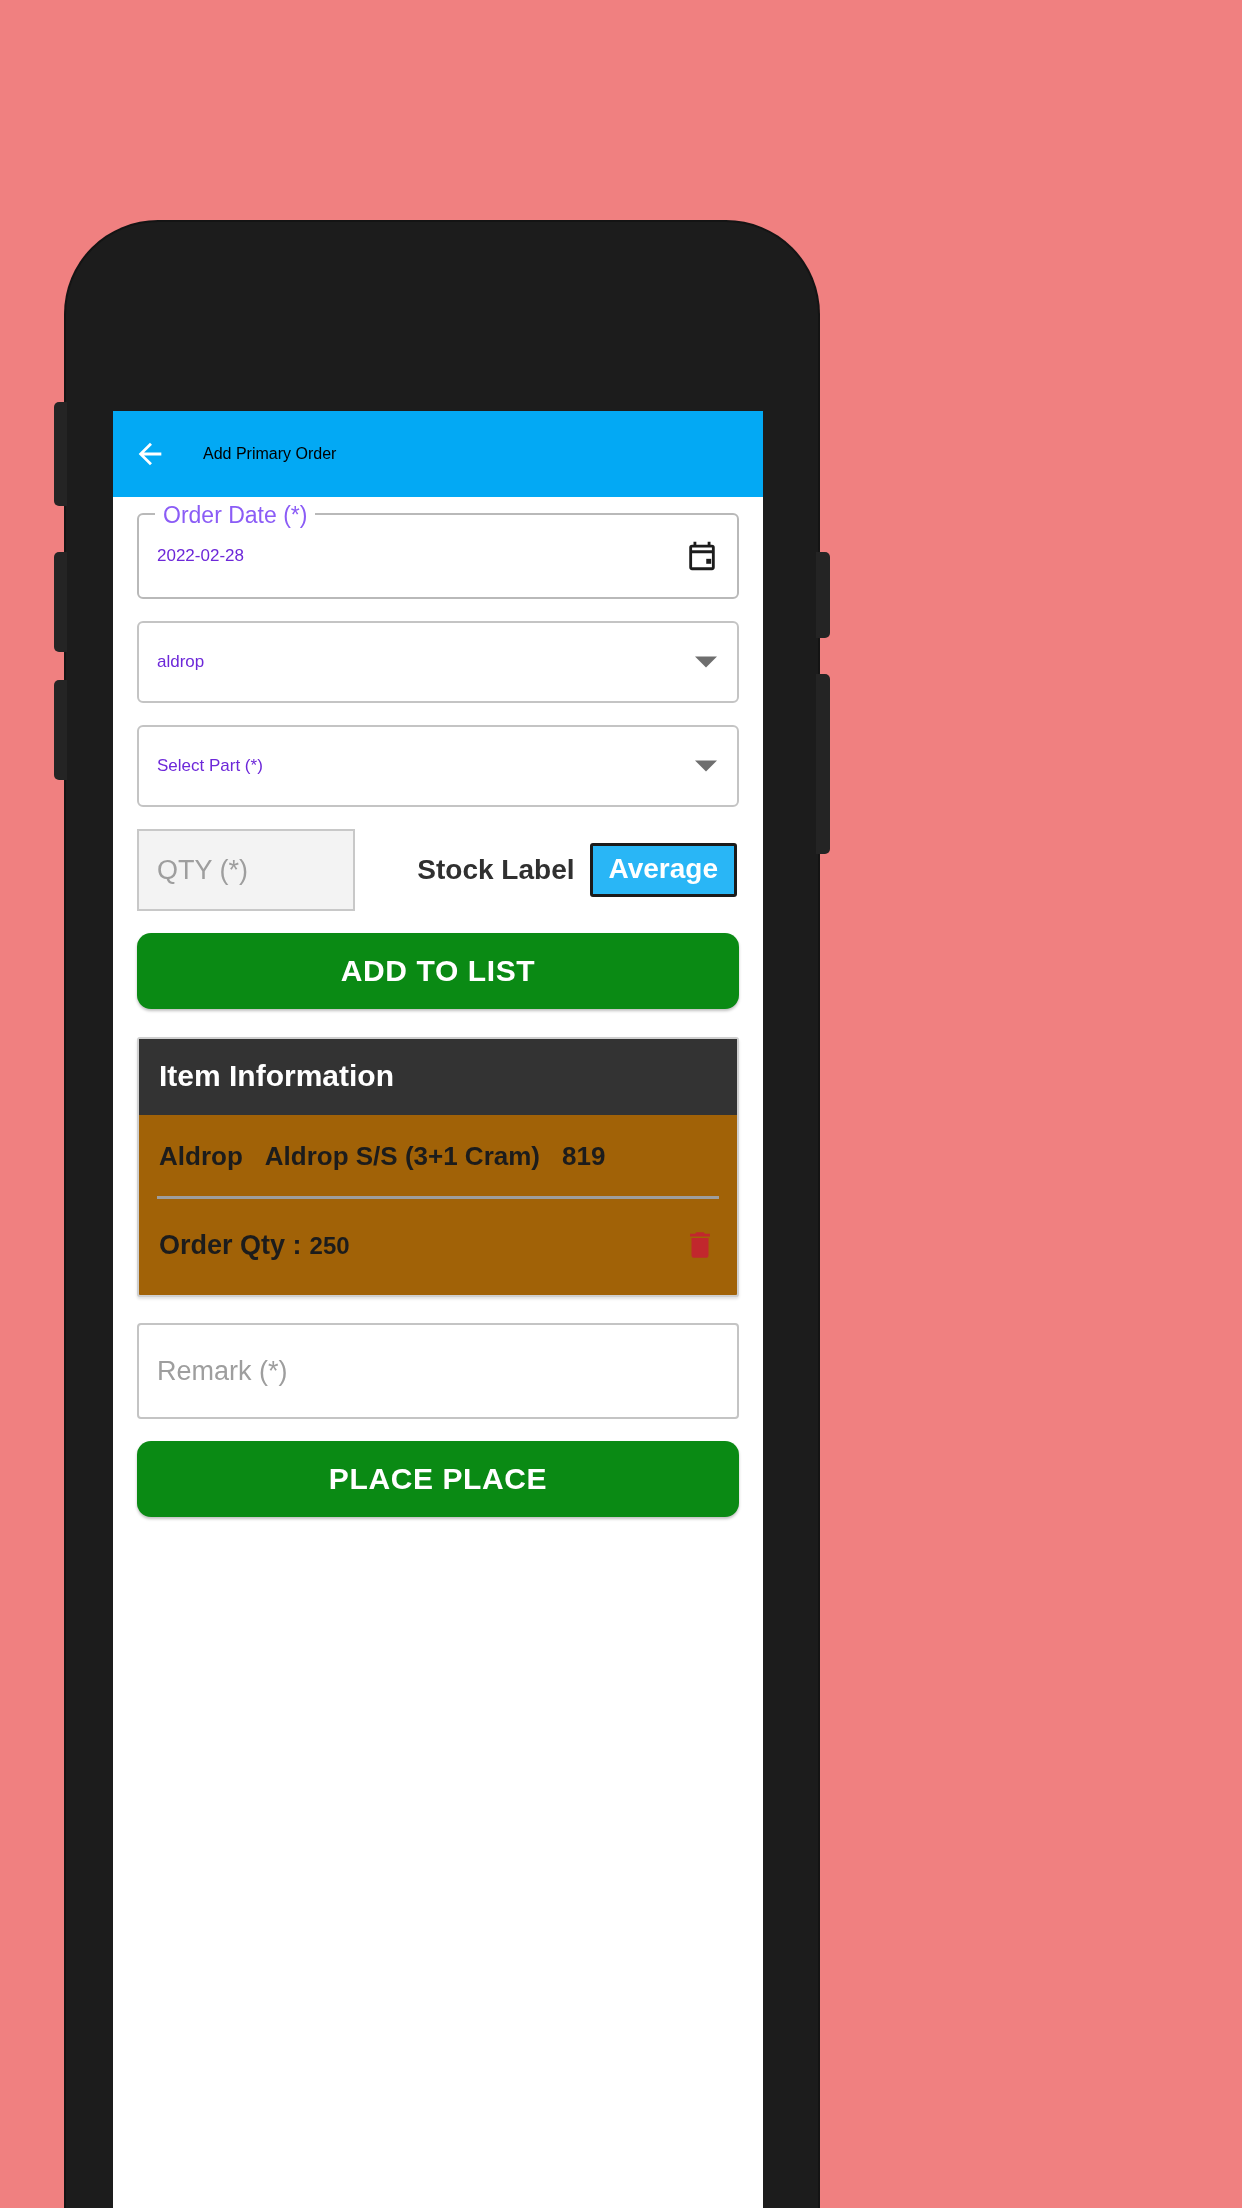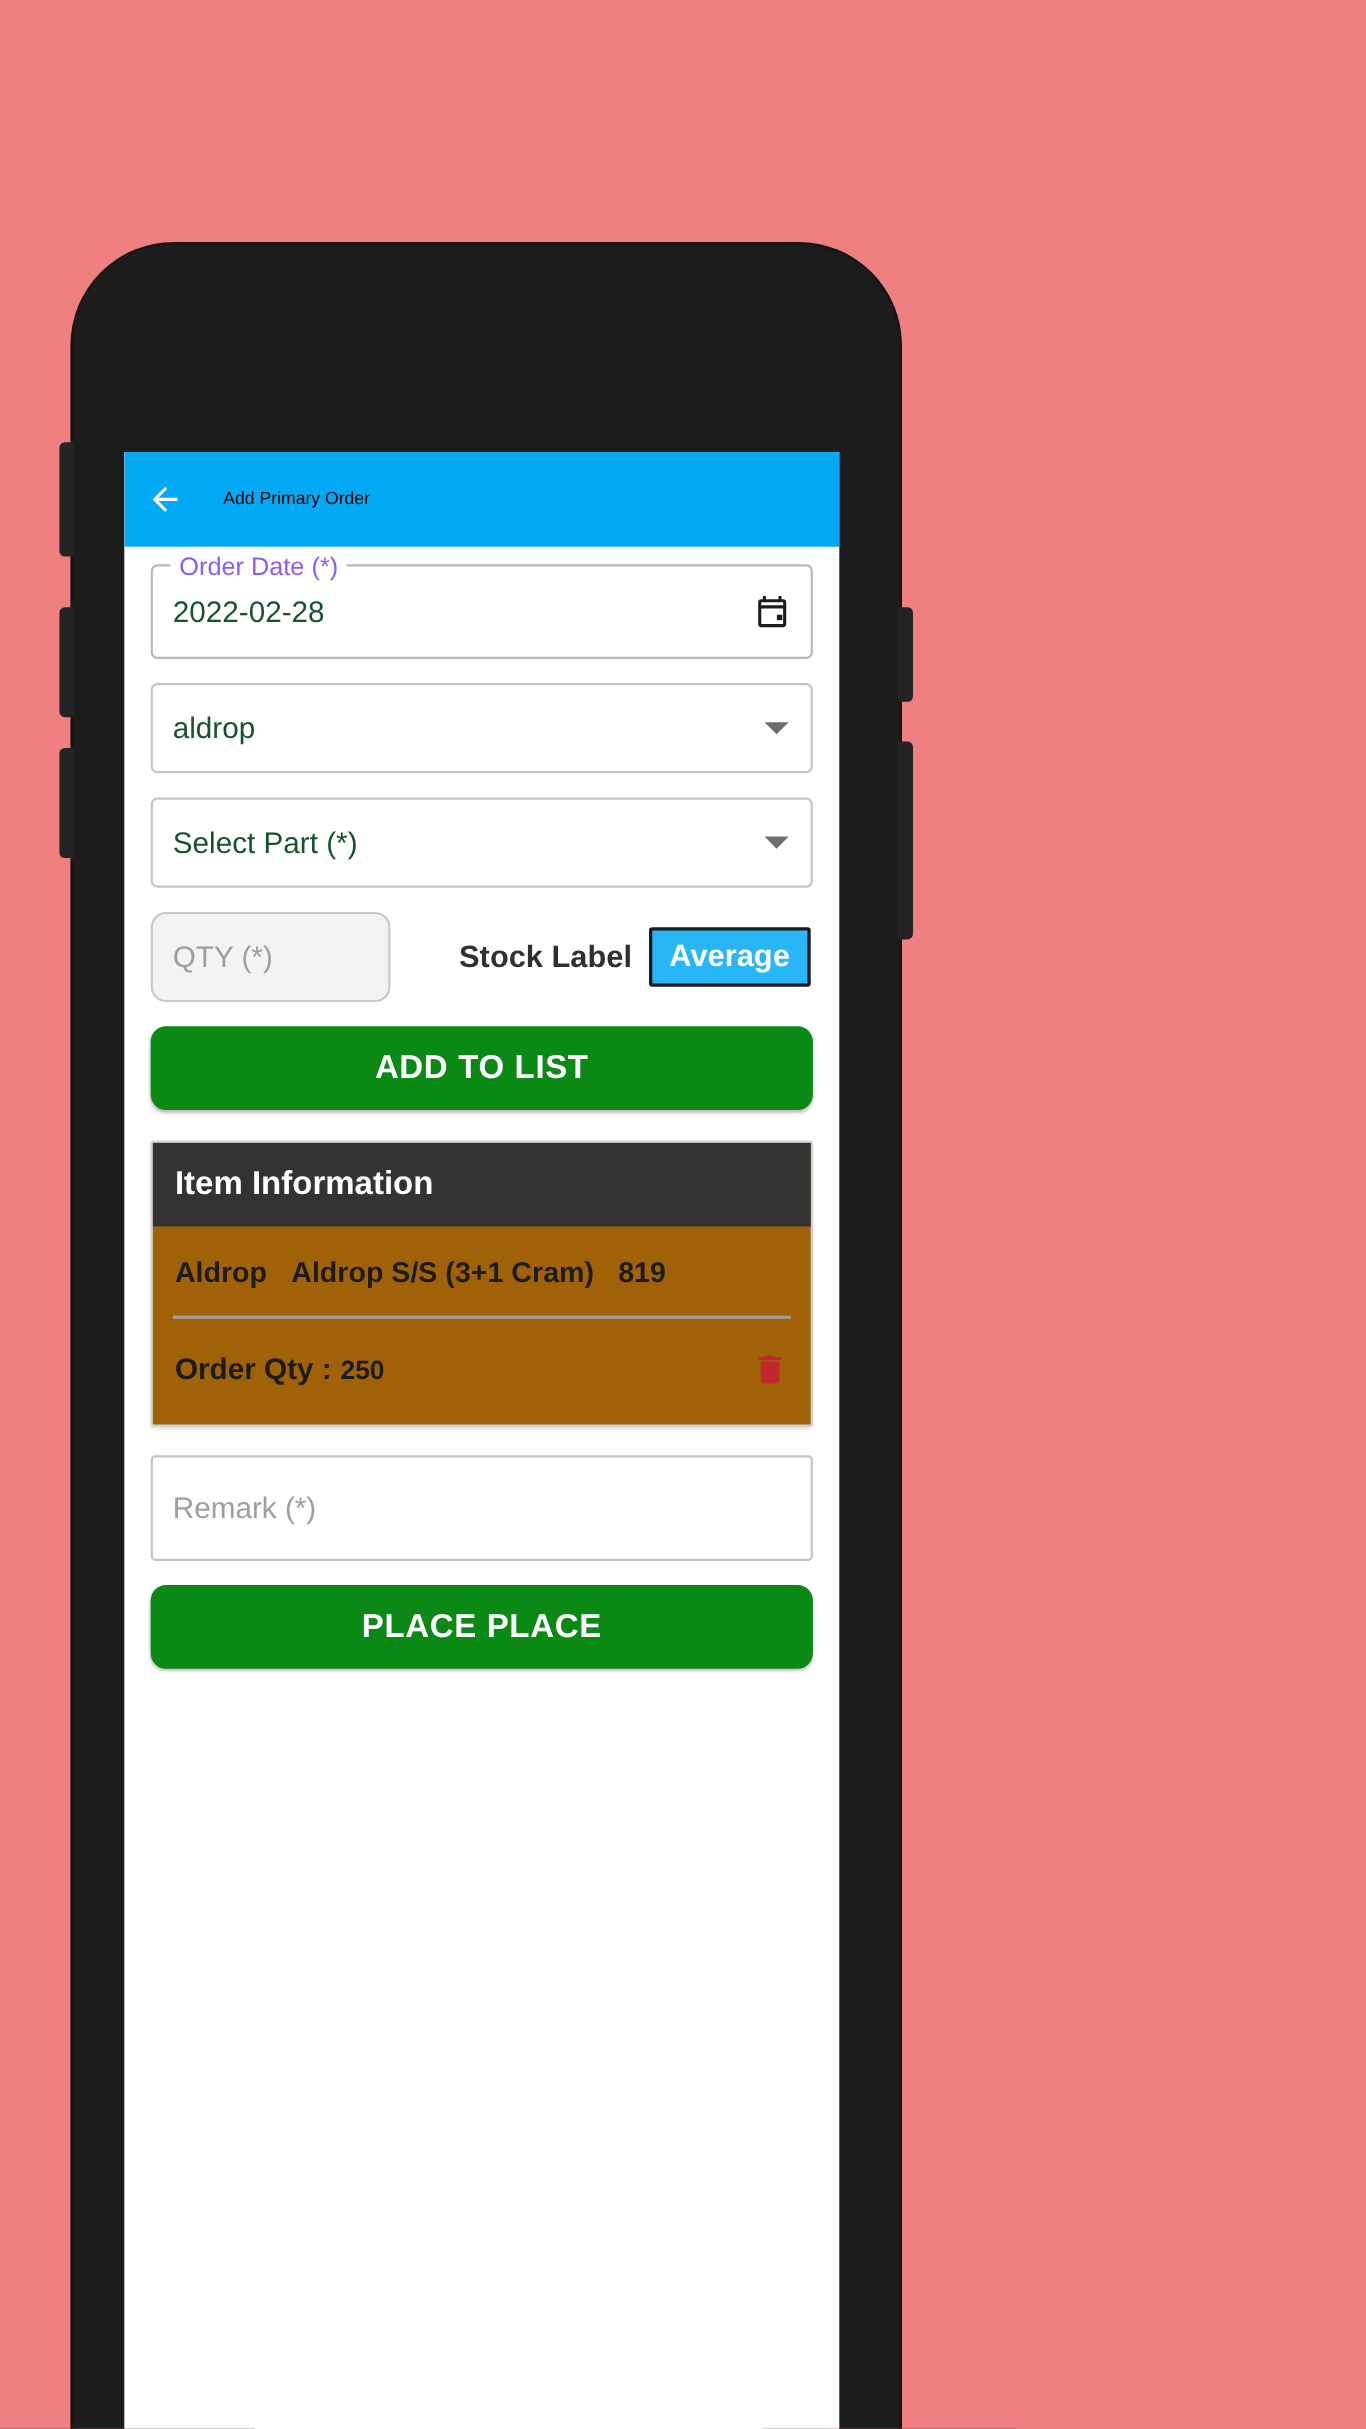--- a/index.html
+++ b/index.html
@@ -99,22 +99,22 @@
     position: absolute;
     top: -13px;
     left: 16px;
     background: #ffffff;
     padding: 0 8px;
     font-size: 23px;
     color: #8b5cf6;
     line-height: 26px;
   }
   .field-value {
-    font-size: 27px;
-    color: #14532d;
+    font-size: 17px;
+    color: #6d28d9;
   }
   .field-placeholder {
     font-size: 27px;
     color: #9e9e9e;
   }
   .trailing-icon {
     position: absolute;
     right: 18px;
     top: 50%;
     transform: translateY(-50%);
@@ -151,21 +151,21 @@
   #qty-row {
     display: flex;
     align-items: center;
     margin-bottom: 22px;
     height: 82px;
   }
   #qty-input {
     width: 218px;
     height: 82px;
     border: 2px solid #c8c8c8;
-    border-radius: 14px;
+    border-radius: 0;
     background: #f3f3f3;
     display: flex;
     align-items: center;
     padding: 0 18px;
     cursor: text;
   }
   #stock-label-wrap {
     flex: 1;
     display: flex;
     align-items: center;

